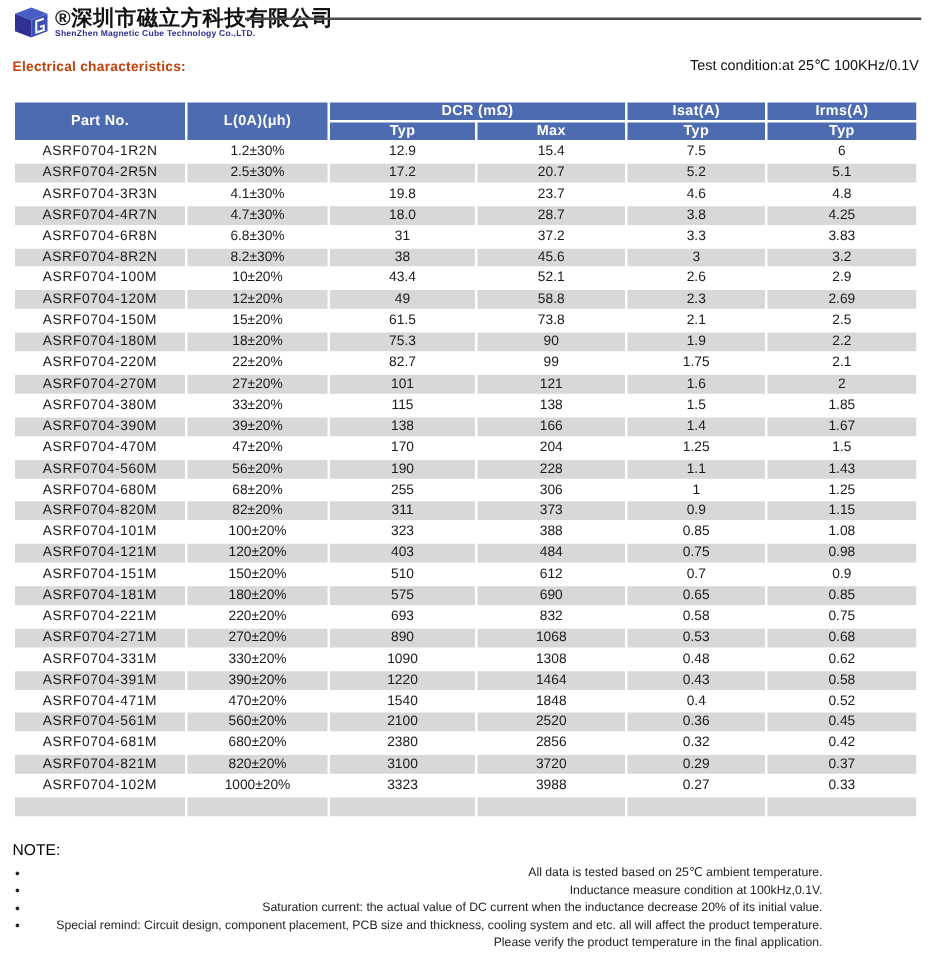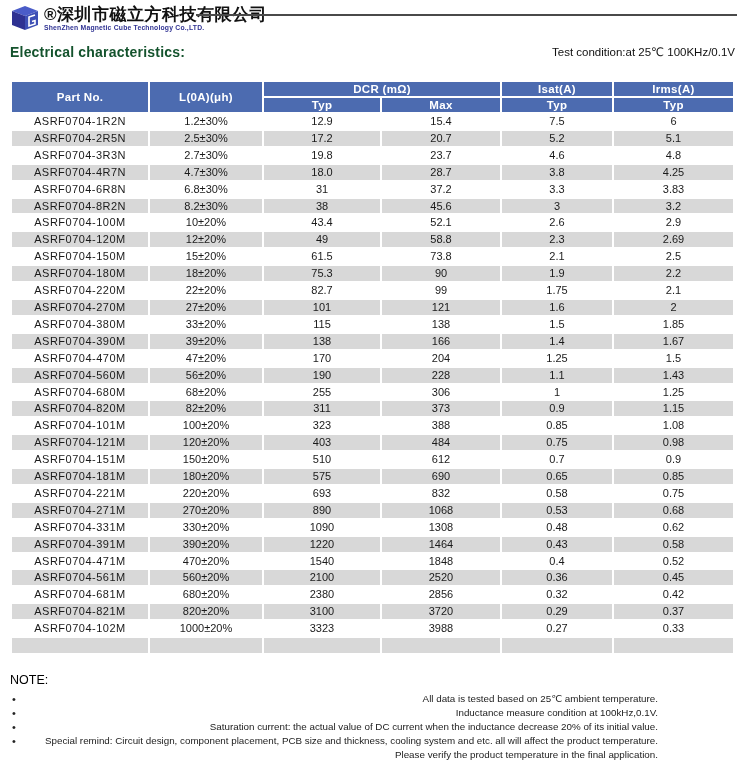--- a/index.html
+++ b/index.html
@@ -21,21 +21,21 @@
   
   .brand-row{height:30px;display:flex;align-items:flex-start;gap:4px;}
   .logo{width:30px;height:27px;flex:0 0 auto;}
   .brand-text{display:flex;flex-direction:column;line-height:1.05;padding-top:2px;}
   .brand-cn{font-size:17px;font-weight:bold;color:#111;letter-spacing:0.5px;}
   .brand-en{font-size:6.8px;font-weight:bold;color:var(--logo-blue);letter-spacing:0.2px;}
   .header-rule{position:absolute;left:196px;top:14px;width:541px;height:2px;background:var(--rule-gray);}
 
   
   .title-row{margin-top:6px;height:20px;display:flex;justify-content:space-between;align-items:flex-end;}
-  .page-title{font-size:14px;font-weight:bold;color:#14532d;letter-spacing:0.2px;}
+  .page-title{font-size:11px;font-weight:bold;color:#c2410c;letter-spacing:0.2px;}
   .test-condition{font-size:11.5px;color:#111;padding-bottom:1px;margin-top:12px;}
 
   
   table.char-table{
     margin-top:20px;width:725px;table-layout:fixed;
     border-collapse:separate;border-spacing:2px;
   }
   .char-table th{
     background:var(--header-blue);color:#fff;font-weight:bold;
     font-size:11.5px;height:14px;padding:0;text-align:center;line-height:14px;
@@ -120,21 +120,21 @@
         <tr class="alt">
     <td class="part">ASRF0704-2R5N</td>
     <td>2.5±30%</td>
     <td>17.2</td>
     <td>20.7</td>
     <td>5.2</td>
     <td>5.1</td>
   </tr>
         <tr>
     <td class="part">ASRF0704-3R3N</td>
-    <td>2.7±30%</td>
+    <td>4.1±30%</td>
     <td>19.8</td>
     <td>23.7</td>
     <td>4.6</td>
     <td>4.8</td>
   </tr>
         <tr class="alt">
     <td class="part">ASRF0704-4R7N</td>
     <td>4.7±30%</td>
     <td>18.0</td>
     <td>28.7</td>

